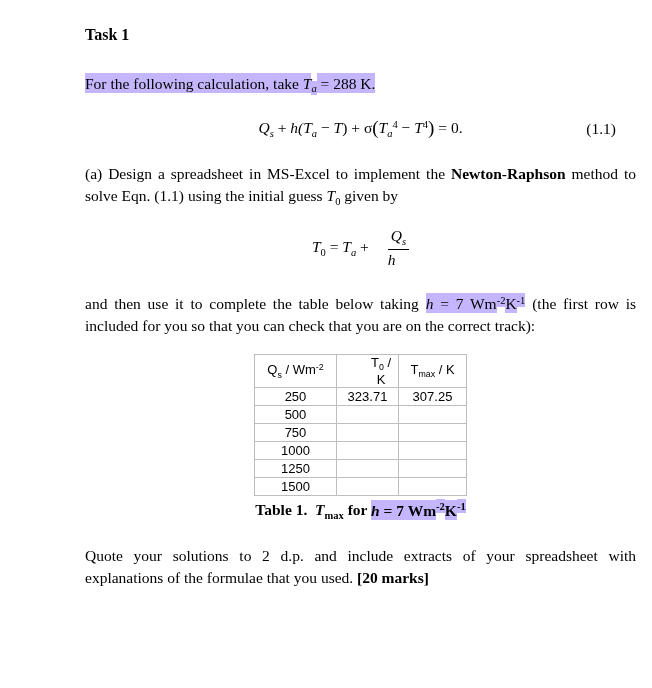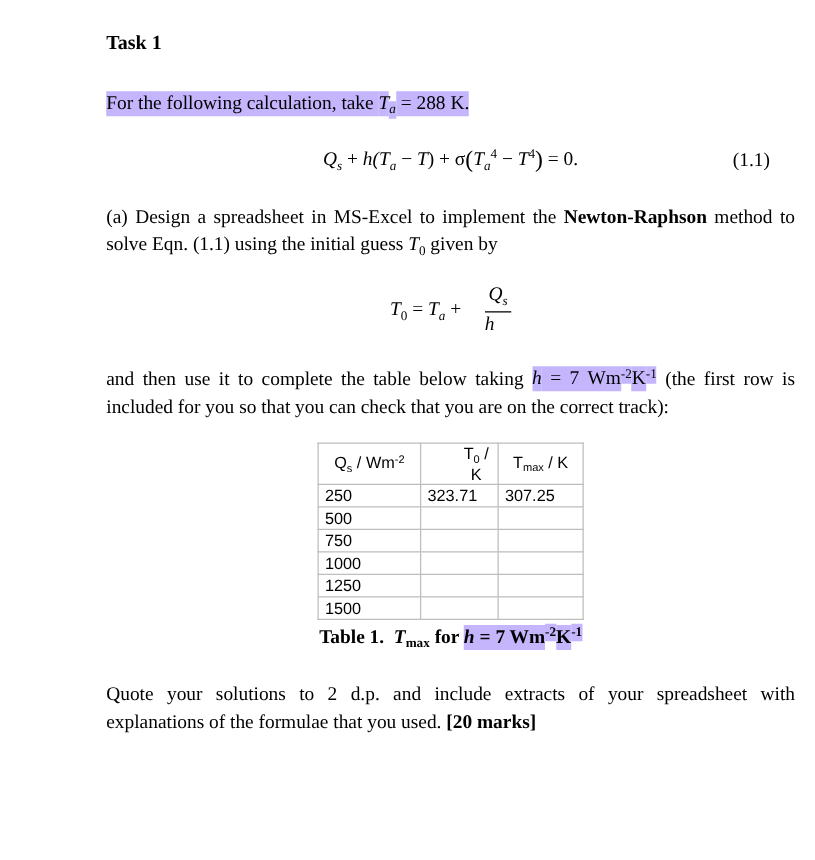--- a/index.html
+++ b/index.html
@@ -28,21 +28,21 @@
     border-collapse:collapse; margin:4px auto 3px;
     font-family:"Liberation Sans", sans-serif; font-size:13px;
   }
   .data-table th, .data-table td {
     border:1px solid #bdbdbd; padding:0 5px; height:18px; vertical-align:middle;
   }
   .data-table th { font-weight:normal; text-align:center; }
   .data-table th:nth-child(1){ width:82px; }
   .data-table th:nth-child(2){ width:62px;padding-left:32px; }
   .data-table th:nth-child(3){ width:68px; }
-  .data-table td { text-align:left;margin-left:32px; }
+  .data-table td { text-align:center;margin-left:32px; }
   .caption { text-align:center; line-height:1.4; margin:2px 0 22px;font-weight:bold; }
 </style>
 </head>
 <body>
 
 <div class="page">
 
   <h1 class="title">Task 1</h1>
 
   <p class="para"><span class="hl">For the following calculation, take </span><span class="i hl">T</span><span class="i sub hl">a</span><span class="hl"> = 288 K.</span></p>

